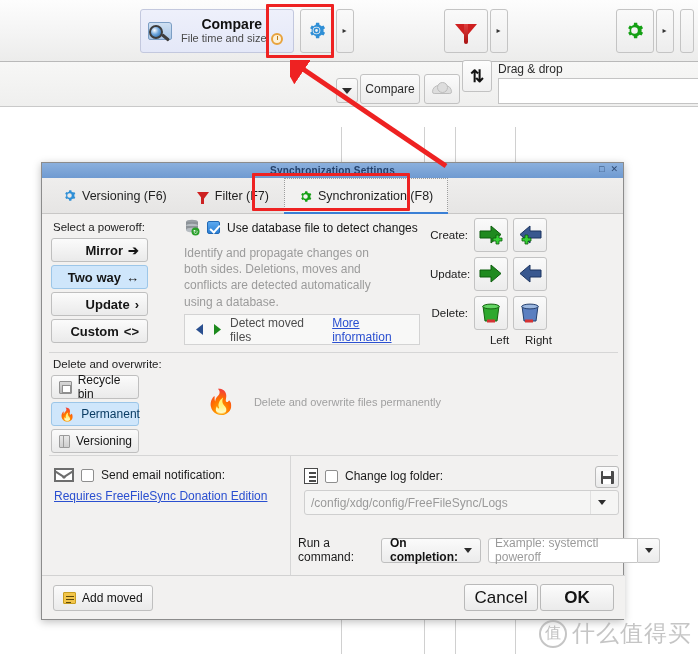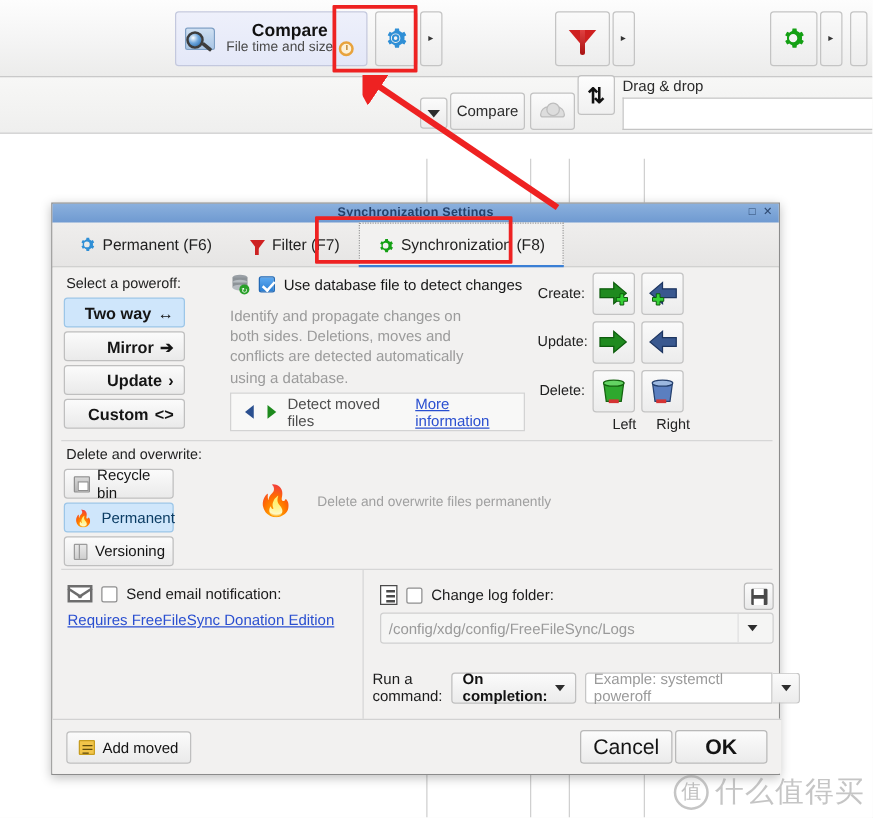--- a/index.html
+++ b/index.html
@@ -346,21 +346,21 @@
   .floppy { width: 13px; height: 13px; background: #4a4a4a; position: relative; border-radius: 1px; }
   .floppy::before { content:""; position:absolute; left:2.5px; top:0; width:8px;height:5px;background:#fff; }
   .floppy::after  { content:""; position:absolute; left:2.5px; bottom:0; width:8px;height:5px;background:#fff; }
 
   .cmd-row { position: absolute; left: 256px; top: 80px; display: flex; align-items: center; gap: 7px; }
   .cmd-lbl { font-size: 12px; color: #1b1b1b; }
   .sel-btn {
     height: 25px; background: linear-gradient(to bottom,#fbfbfb,#ebebeb);
     border: 1px solid #bfbfbf; border-radius: 3px;
     display: flex; align-items: center; gap: 6px; padding: 0 8px;
-    font-size: 12px; color: #121212; font-weight: bold;
+    font-size: 12px; color: #121212; font-weight: bold; margin-left: 20px;
   }
   .cmd-input {
     width: 150px; height: 25px; background: #fff; border: 1px solid #c6c6c6; border-radius: 3px 0 0 3px;
     display:flex; align-items:center; padding: 0 6px; font-size: 12px; color: #9a9a9a;
   }
   .cmd-caret {
     width: 22px; height: 25px; background: linear-gradient(to bottom,#fbfbfb,#ebebeb);
     border: 1px solid #c6c6c6; border-left: none; border-radius: 0 3px 3px 0;
     display:flex;align-items:center;justify-content:center;
   }
@@ -492,47 +492,47 @@
         <span class="wb">□</span>
         <span class="wb">✕</span>
       </span>
     </div>
 
     <div class="dlg-tabs">
       <div class="tab">
         <svg class="gear-sm" viewBox="0 0 24 24">
           <path fill="#2f8fd6" d="M21 12c0-.6-.06-1.1-.17-1.65l2-1.3-2-3.45-2.2.9a7.9 7.9 0 0 0-2.8-1.6L15.4 2.3h-4l-.43 2.6a7.9 7.9 0 0 0-2.8 1.6l-2.2-.9-2 3.45 2 1.3C5.86 10.9 5.8 11.4 5.8 12s.06 1.1.17 1.65l-2 1.3 2 3.45 2.2-.9a7.9 7.9 0 0 0 2.8 1.6l.43 2.6h4l.43-2.6a7.9 7.9 0 0 0 2.8-1.6l2.2.9 2-3.45-2-1.3c.11-.55.17-1.05.17-1.65zm-9 4.2A4.2 4.2 0 1 1 16.2 12 4.2 4.2 0 0 1 12 16.2z"></path>
         </svg>
-        <span>Permanent (F6)</span>
+        <span>Versioning (F6)</span>
       </div>
       <div class="tab">
         <span class="funnel-sm"></span>
         <span>Filter (F7)</span>
       </div>
       <div class="tab active">
         <svg class="gear-sm" viewBox="0 0 24 24">
           <path fill="#14a014" d="M21 12c0-.6-.06-1.1-.17-1.65l2-1.3-2-3.45-2.2.9a7.9 7.9 0 0 0-2.8-1.6L15.4 2.3h-4l-.43 2.6a7.9 7.9 0 0 0-2.8 1.6l-2.2-.9-2 3.45 2 1.3C5.86 10.9 5.8 11.4 5.8 12s.06 1.1.17 1.65l-2 1.3 2 3.45 2.2-.9a7.9 7.9 0 0 0 2.8 1.6l.43 2.6h4l.43-2.6a7.9 7.9 0 0 0 2.8-1.6l2.2.9 2-3.45-2-1.3c.11-.55.17-1.05.17-1.65zm-9 4.2A4.2 4.2 0 1 1 16.2 12 4.2 4.2 0 0 1 12 16.2z"></path>
         </svg>
         <span>Synchronization (F8)</span>
       </div>
     </div>
 
     <div class="dlg-body">
 
       <div class="sec-top">
         <div class="lbl-variant">Select a poweroff:</div>
 
         <div class="variant-list">
+          <div class="vbtn">
+            <span class="vb-label">Mirror</span>
+            <span class="vb-glyph">➔</span>
+          </div>
           <div class="vbtn selected">
             <span class="vb-label">Two way</span>
             <span class="vb-glyph">↔</span>
-          </div>
-          <div class="vbtn">
-            <span class="vb-label">Mirror</span>
-            <span class="vb-glyph">➔</span>
           </div>
           <div class="vbtn">
             <span class="vb-label">Update</span>
             <span class="vb-glyph">›</span>
           </div>
           <div class="vbtn">
             <span class="vb-label">Custom</span>
             <span class="vb-glyph">&lt;&gt;</span>
           </div>
         </div>

